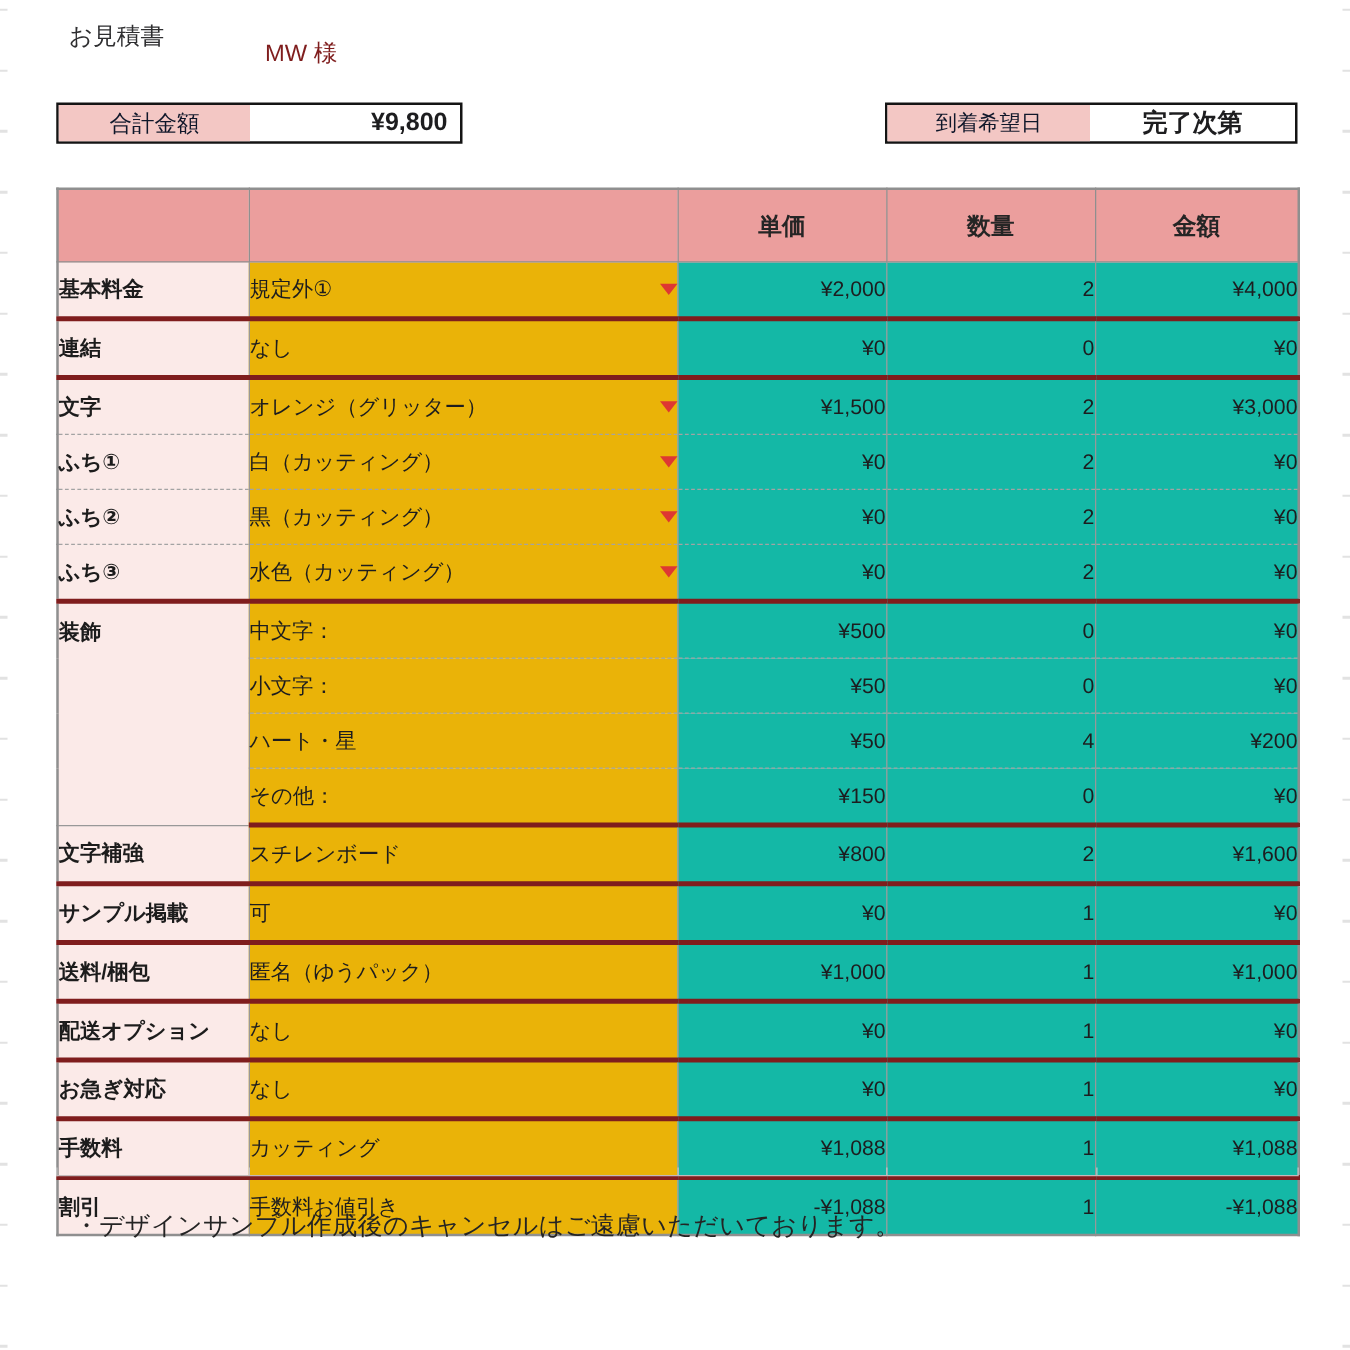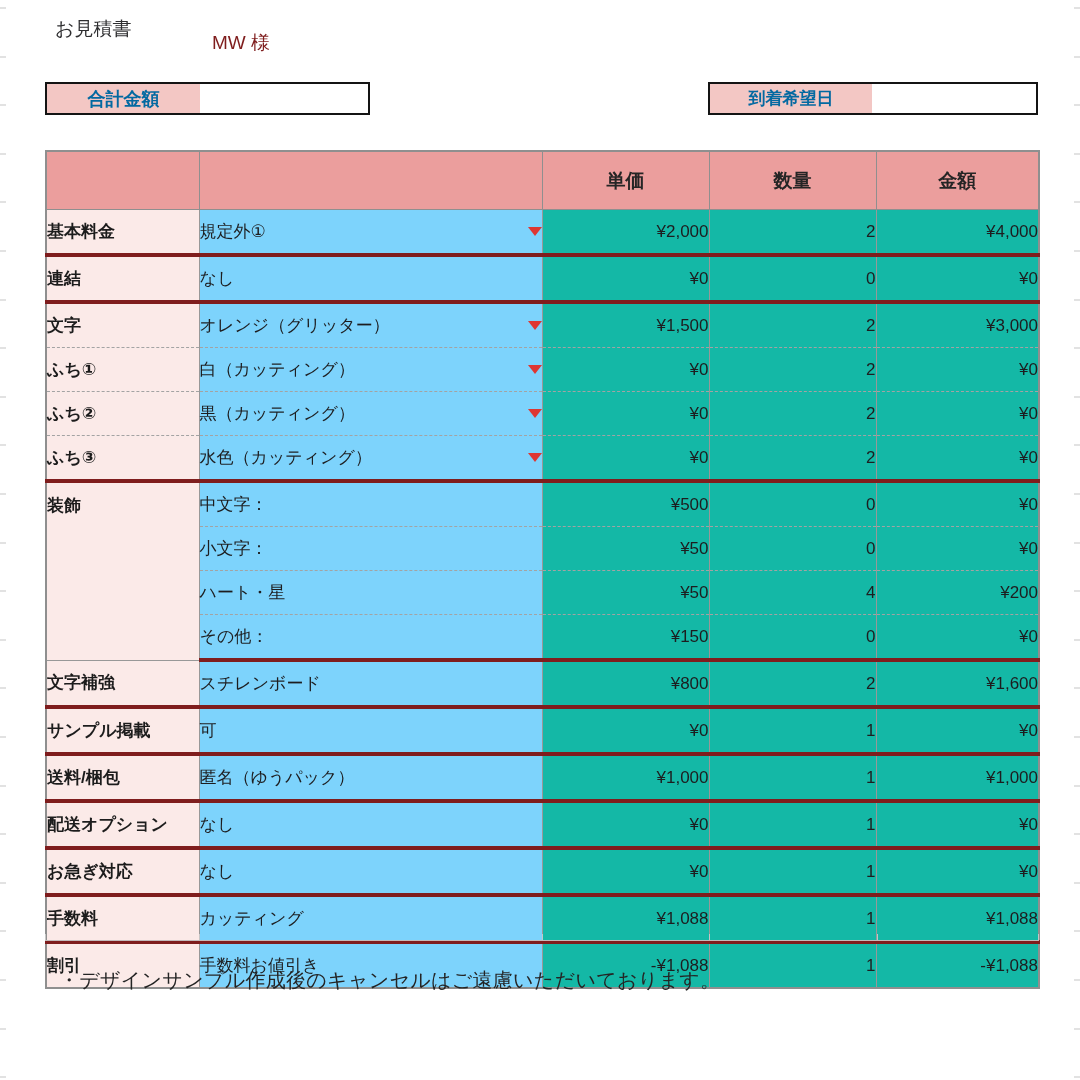--- a/index.html
+++ b/index.html
@@ -17,21 +17,21 @@
   }
   .edge-ticks.left{left:0;}
   .edge-ticks.right{right:0;}
 
   .doc-title{position:absolute;left:55px;top:16px;font-size:19px;color:#2e2e30;}
   .customer-name{position:absolute;left:212px;top:30px;font-size:19px;color:#7f1d1d;}
 
   .summary-box{position:absolute;top:82px;height:29px;border:2px solid #141414;display:flex;background:#fff;}
   .summary-box .label{
     display:flex;align-items:center;justify-content:center;
-    font-weight:bold;color:#0369a1;
+    font-weight:normal;color:#0f172a;
   }
   .total-box{left:45px;width:321px;}
   .total-box .label{width:153px;background:#f3c7c4;font-size:18px;}
   .total-box .value{flex:1;display:flex;align-items:center;justify-content:flex-end;padding-right:10px;font-weight:bold;font-size:20px;}
   .arrival-box{left:708px;width:326px;}
   .arrival-box .label{width:162px;background:#f3c7c4;font-size:17px;text-align:center;}
   .arrival-box .value{flex:1;display:flex;align-items:center;justify-content:center;font-weight:bold;font-size:20px;}
 
   table.estimate{
     position:absolute;left:45px;top:150px;width:993px;
@@ -43,21 +43,21 @@
     font-size:19px;font-weight:bold;color:#252525;text-align:center;padding:12px;
   }
   table.estimate td{
     height:43px;font-size:17px;padding:0;
     border-left:1px solid #989898;border-right:1px solid #989898;
   }
   tr.sep-solid>td{border-bottom:4px solid #7f1d1d;}
   tr.sep-dash>td{border-bottom:1px dashed #a3a3a3;}
   td.item{background:#fbeae8;font-weight:bold;padding-left:10px;text-align:left;color:#1c1c1c;}
   td.item.merged{vertical-align:top;padding-top:11px;}
-  td.desc{background:#7dd3fc;padding-left:12px;padding-right:9px;}
+  td.desc{background:#eab308;padding-left:12px;padding-right:9px;}
   td.num{background:#14b8a6;text-align:right;padding-right:10px;}
   .desc-flex{display:flex;align-items:center;justify-content:space-between;}
   .dd-arrow{
     width:0;height:0;flex:0 0 auto;
     border-left:7px solid transparent;border-right:7px solid transparent;
     border-top:9px solid #de3732;
   }
   
   .ghost-row{
     position:absolute;left:45px;top:934px;width:993px;height:6px;display:flex;
@@ -70,24 +70,26 @@
 <body>
 
 <div class="edge-ticks left"></div>
 <div class="edge-ticks right"></div>
 
 <div class="doc-title">お見積書</div>
 <div class="customer-name">MW 様</div>
 
 <div class="summary-box total-box">
   <div class="label">合計金額</div>
+  <div class="value">¥9,800</div>
 </div>
 
 <div class="summary-box arrival-box">
   <div class="label">到着希望日</div>
+  <div class="value">完了次第</div>
 </div>
 
 <table class="estimate">
   <colgroup>
     <col style="width:153px">
       <col style="width:343px">
       <col style="width:167px">
       <col style="width:167px">
       <col style="width:163px">
   </colgroup>

